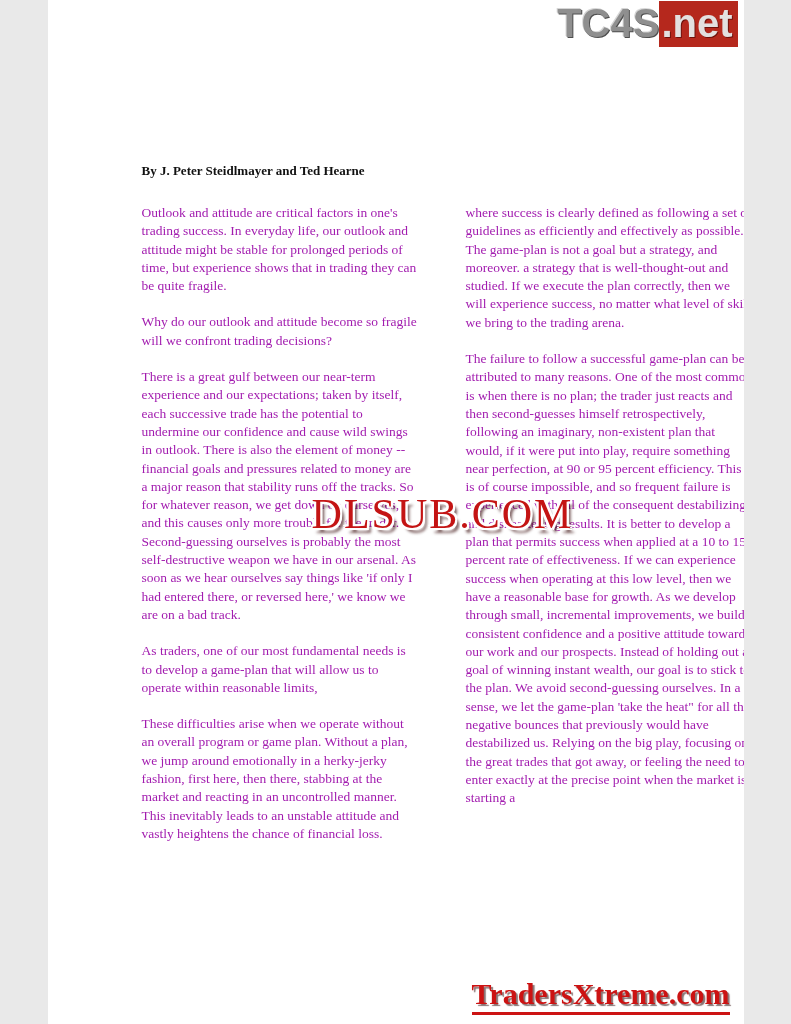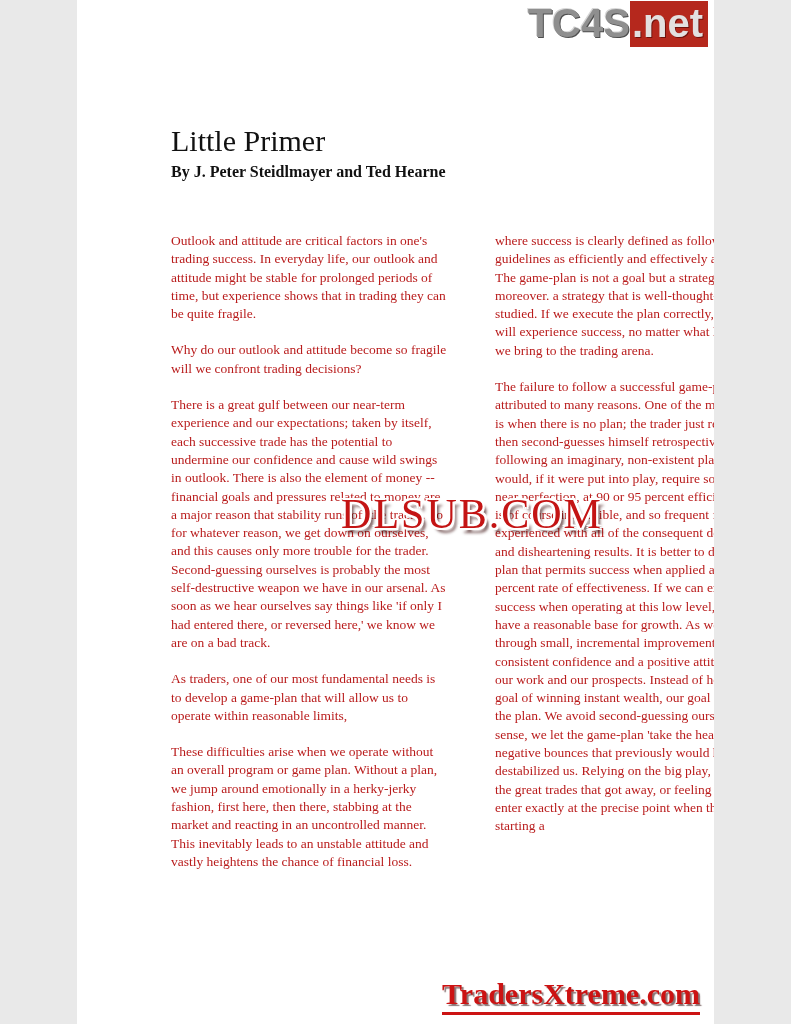--- a/index.html
+++ b/index.html
@@ -1,18 +1,18 @@
 <!DOCTYPE html>
 <html><head>
 <meta charset="utf-8">
 <style>
   html, body { margin: 0; padding: 0; background: #e9e9e9; }
   .page {
     position: relative;
-    width: 637px;
+    width: 696px;
     height: 1024px;
     background: #ffffff;
     font-family: "Liberation Serif", serif;
     overflow: hidden;
     margin: 0 auto;
   }
 
   
   .logo-top {
     position: absolute;
@@ -43,30 +43,30 @@
     top: 124px;
     margin: 0;
     font-size: 30px;
     font-weight: normal;
     color: #111;
   }
   .byline {
     position: absolute;
     left: 94px;
     top: 163px;
-    font-size: 16px;
+    font-size: 13px;
     font-weight: bold;
     color: #111;
   }
 
   
   .col {
     position: absolute;
-    top: 232px;
-    color: #b91c1c;
+    top: 204px;
+    color: #a21caf;
     font-size: 13.5px;
     line-height: 18.3px;
     text-align: left;
   }
   .col-left  { left: 94px;  width: 276px; }
   .col-right { left: 418px; width: 288px; }
   .col p { margin: 0 0 18px 0; }
 
   
   .watermark-center {
@@ -110,21 +110,20 @@
 </style>
 </head>
 <body>
 
 <div class="page">
 
   <div class="logo-top">
     <span class="logo-prefix">TC4S</span><span class="logo-suffix">.net</span>
   </div>
 
-  <h1 class="title">Little Primer</h1>
 
   <div class="byline">By J. Peter Steidlmayer and Ted Hearne</div>
 
   <div class="col col-left">
     <p>Outlook and attitude are critical factors in one's trading success.  In everyday life, our outlook and attitude might be stable for prolonged periods of time, but experience shows that in trading they can be quite fragile.</p>
     <p>Why do our outlook and attitude become so fragile will we confront trading decisions?</p>
     <p>There is a great gulf between our near-term experience and our expectations; taken by itself, each successive trade has the potential to undermine our confidence and cause wild swings in outlook.  There is also the element of money -- financial goals and pressures related to money are a major reason that stability runs off the tracks.  So for whatever reason, we get down on ourselves, and this causes only more trouble for the trader. Second-guessing ourselves is probably the most self-destructive weapon we have in our arsenal.  As soon as we hear ourselves say things like 'if only I had entered there, or reversed here,' we know we are on a bad track.</p>
     <p>As traders, one of our most fundamental needs is to develop a game-plan that will allow us to operate within reasonable limits,</p>
     <p>These difficulties arise when we operate without an overall program or game plan. Without a plan, we jump around emotionally in a herky-jerky fashion, first here, then there, stabbing at the market and reacting in an uncontrolled manner.  This inevitably leads to an unstable attitude and vastly heightens the chance of financial loss.</p>
   </div>

